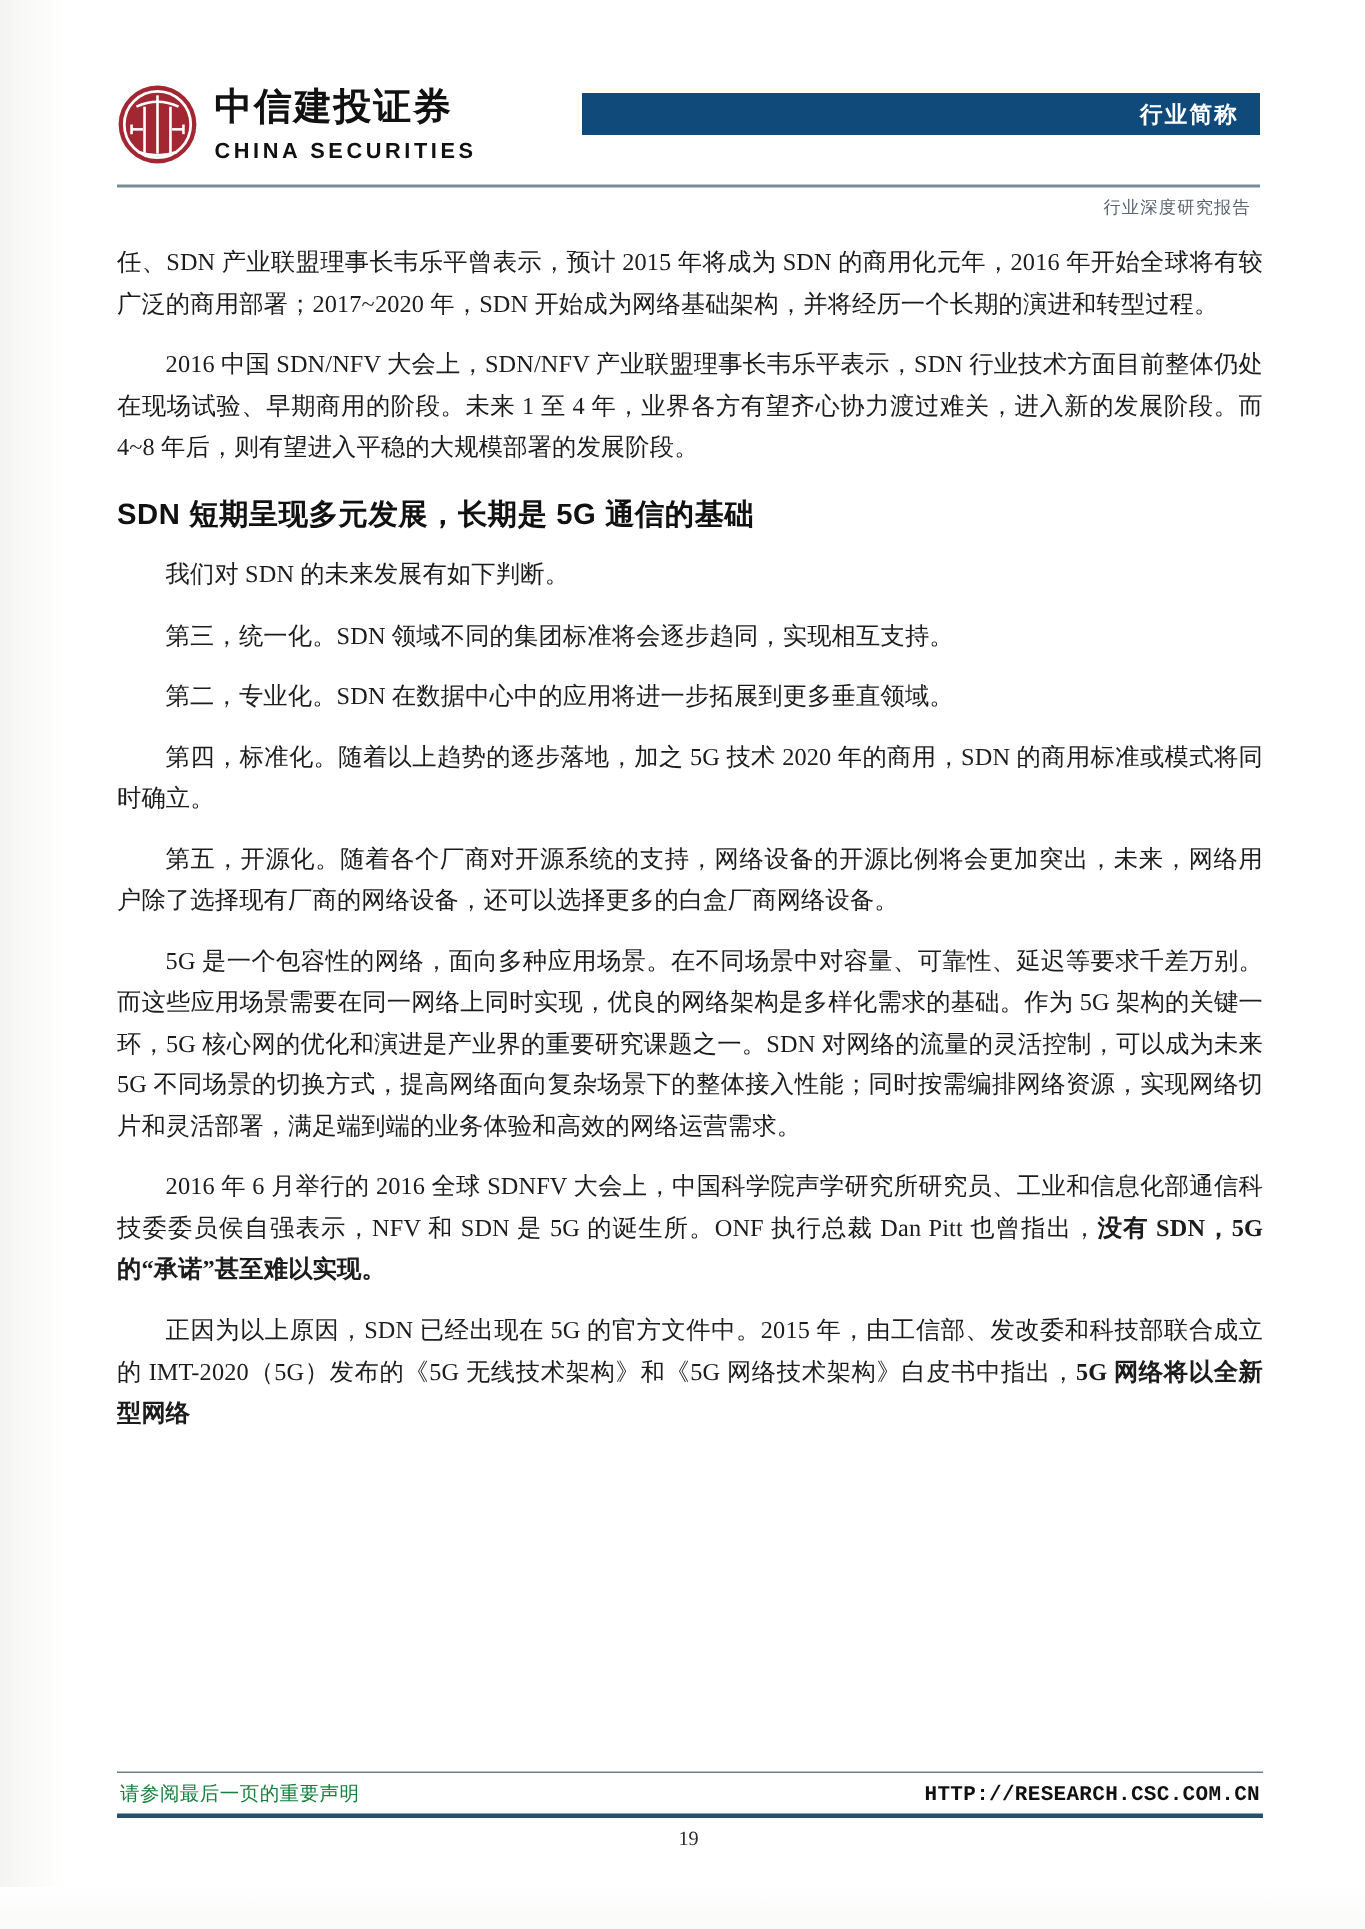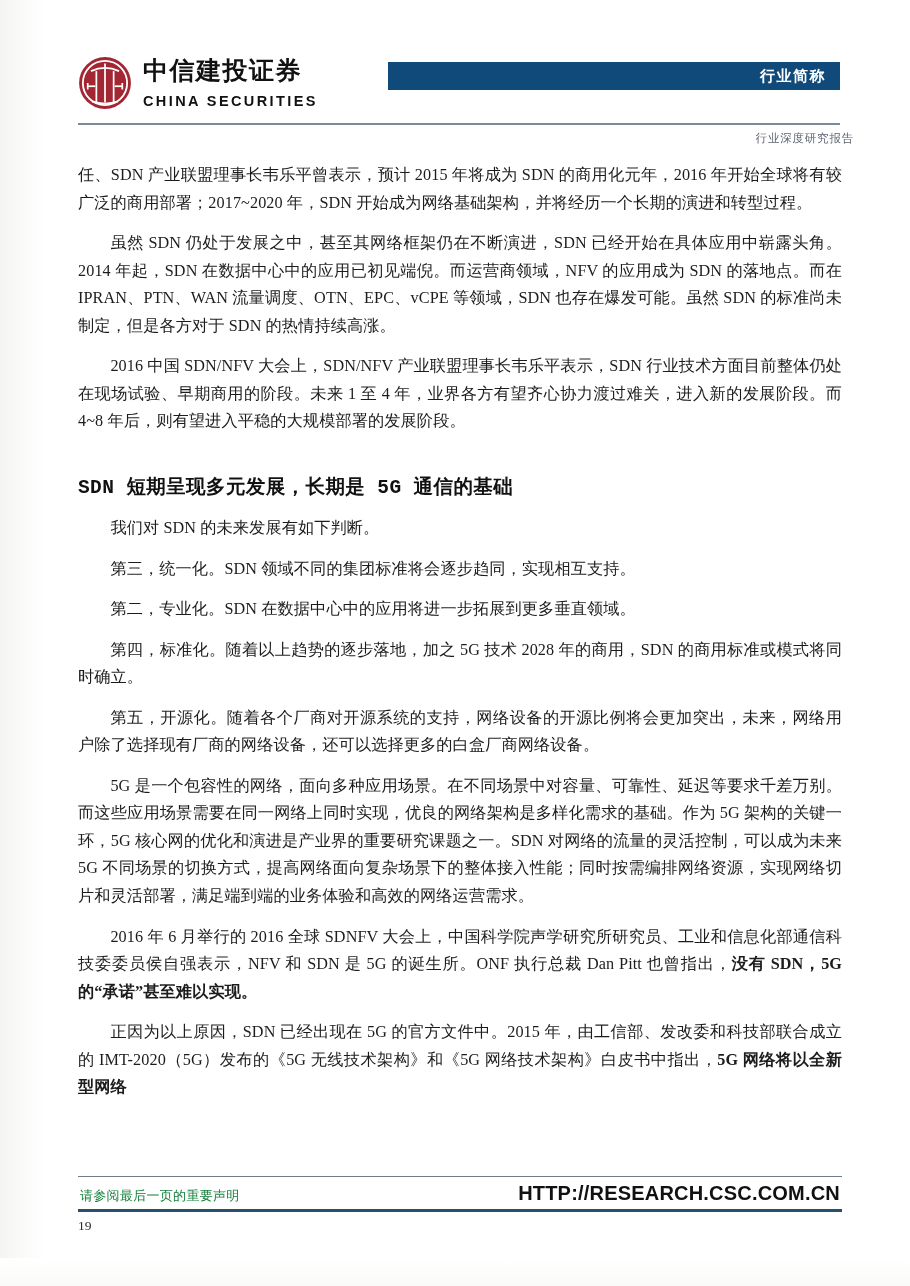--- a/index.html
+++ b/index.html
@@ -104,21 +104,21 @@
   .masthead-rule {
     position: absolute;
     left: 78px;
     top: 123px;
     width: 762px;
     height: 2px;
     background: #7a8a99;
   }
   .report-kind {
     position: absolute;
-    right: 56px;
+    right: 76px;
     top: 131px;
     font-family: "DejaVu Sans", sans-serif;
     font-size: 11.5px;
     letter-spacing: 0.8px;
     color: #5d6470;
     white-space: nowrap;
   }
 
   
   .content {
@@ -132,22 +132,22 @@
     font-size: 16.2px;
     line-height: 1.70;
     text-align: justify;
     text-justify: inter-ideograph;
     text-indent: 2em;
     letter-spacing: 0.1px;
   }
   p.para.no-indent { text-indent: 0; }
   p.para.tight { margin-bottom: 11px; }
   .section-head {
-    margin: 40px 0 14px 0;
-    font-family: Liberation Mono, monospace;
+    margin: 18px 0 14px 0;
+    font-family: Liberation Sans, sans-serif;
     font-weight: bold;
     font-size: 19.5px;
     letter-spacing: 0.4px;
     color: #111111;
     line-height: 1.3;
   }
   b.em { font-weight: bold; }
 
   
   .footer {
@@ -166,33 +166,33 @@
     justify-content: space-between;
     padding: 5px 2px 4px 2px;
   }
   .footer-note {
     font-size: 13px;
     color: #15803d;
     letter-spacing: 0.3px;
     white-space: nowrap;
   }
   .footer-url {
-    font-family: Liberation Sans, sans-serif;
-    font-weight: bold;
-    font-size: 20px;
+    font-family: Liberation Mono, monospace;
+    font-weight: bold;
+    font-size: 14px;
     letter-spacing: 0.2px;
     color: #111111;
     white-space: nowrap;
   }
   .footer-rule-bottom {
     height: 3px;
     background: #25516f;
   }
   .page-number {
-    text-align: left;
+    text-align: center;
     font-family: "Liberation Serif", serif;
     font-size: 13.5px;
     color: #2a2a2a;
     padding-top: 6px;
     padding-right: 2px;
   }
 </style>
 </head>
 <body>
 
@@ -228,29 +228,28 @@
       <div class="masthead-band-label">行业简称</div>
     </div>
   </div>
 
   <div class="masthead-rule"></div>
   <div class="report-kind">行业深度研究报告</div>
 
   <div class="content">
 
     <p class="para no-indent">任、SDN 产业联盟理事长韦乐平曾表示，预计 2015 年将成为 SDN 的商用化元年，2016 年开始全球将有较广泛的商用部署；2017~2020 年，SDN 开始成为网络基础架构，并将经历一个长期的演进和转型过程。</p>
-    <p class="para">虽然 SDN 仍处于发展之中，甚至其网络框架仍在不断演进，SDN 已经开始在具体应用中崭露头角。2014 年起，SDN 在数据中心中的应用已初见端倪。而运营商领域，NFV 的应用成为 SDN 的落地点。而在 IPRAN、PTN、WAN 流量调度、OTN、EPC、vCPE 等领域，SDN 也存在爆发可能。虽然 SDN 的标准尚未制定，但是各方对于 SDN 的热情持续高涨。</p>
     <p class="para">2016 中国 SDN/NFV 大会上，SDN/NFV 产业联盟理事长韦乐平表示，SDN 行业技术方面目前整体仍处在现场试验、早期商用的阶段。未来 1 至 4 年，业界各方有望齐心协力渡过难关，进入新的发展阶段。而 4~8 年后，则有望进入平稳的大规模部署的发展阶段。</p>
 
     <h2 class="section-head">SDN 短期呈现多元发展，长期是 5G 通信的基础</h2>
 
     <p class="para">我们对 SDN 的未来发展有如下判断。</p>
     <p class="para">第三，统一化。SDN 领域不同的集团标准将会逐步趋同，实现相互支持。</p>
     <p class="para">第二，专业化。SDN 在数据中心中的应用将进一步拓展到更多垂直领域。</p>
-    <p class="para">第四，标准化。随着以上趋势的逐步落地，加之 5G 技术 2028 年的商用，SDN 的商用标准或模式将同时确立。</p>
+    <p class="para">第四，标准化。随着以上趋势的逐步落地，加之 5G 技术 2020 年的商用，SDN 的商用标准或模式将同时确立。</p>
     <p class="para">第五，开源化。随着各个厂商对开源系统的支持，网络设备的开源比例将会更加突出，未来，网络用户除了选择现有厂商的网络设备，还可以选择更多的白盒厂商网络设备。</p>
     <p class="para">5G 是一个包容性的网络，面向多种应用场景。在不同场景中对容量、可靠性、延迟等要求千差万别。而这些应用场景需要在同一网络上同时实现，优良的网络架构是多样化需求的基础。作为 5G 架构的关键一环，5G 核心网的优化和演进是产业界的重要研究课题之一。SDN 对网络的流量的灵活控制，可以成为未来 5G 不同场景的切换方式，提高网络面向复杂场景下的整体接入性能；同时按需编排网络资源，实现网络切片和灵活部署，满足端到端的业务体验和高效的网络运营需求。</p>
 
     <p class="para"><span>2016 年 6 月举行的 2016 全球 SDNFV 大会上，中国科学院声学研究所研究员、工业和信息化部通信科技委委员侯自强表示，NFV 和 SDN 是 5G 的诞生所。ONF 执行总裁 Dan Pitt 也曾指出，</span><b class="em">没有 SDN，5G 的“承诺”甚至难以实现。</b></p>
 
     <p class="para tight"><span>正因为以上原因，SDN 已经出现在 5G 的官方文件中。2015 年，由工信部、发改委和科技部联合成立的 IMT-2020（5G）发布的《5G 无线技术架构》和《5G 网络技术架构》白皮书中指出，</span><b class="em">5G 网络将以全新型网络</b></p>
 
   </div>
 
   <div class="footer">

